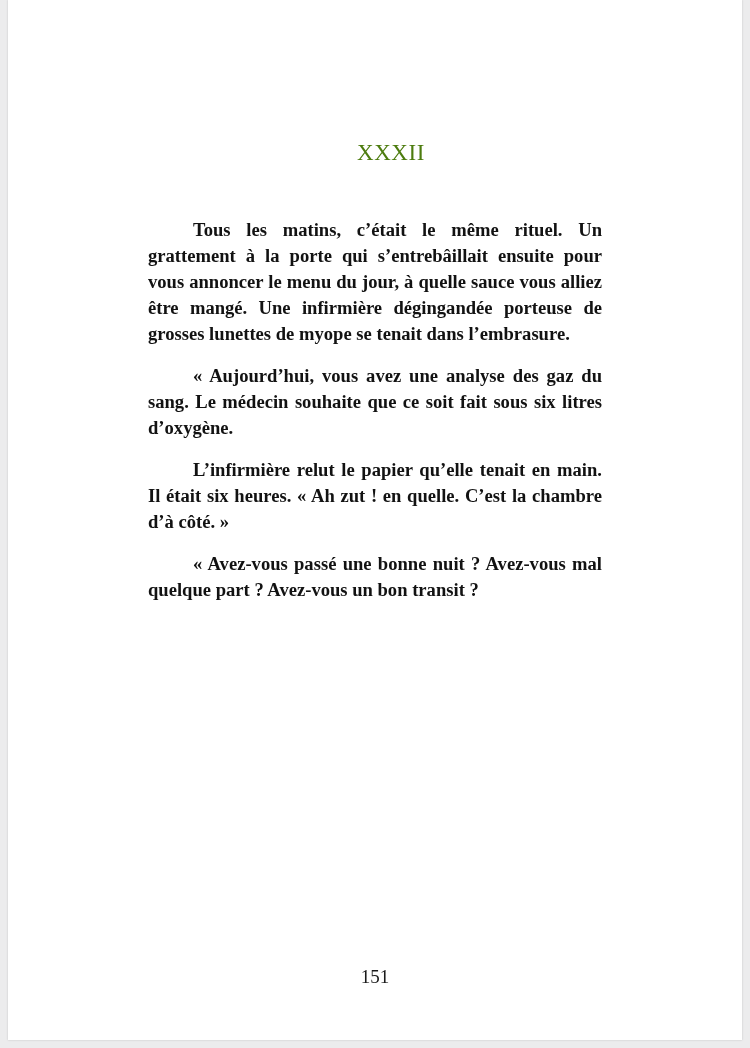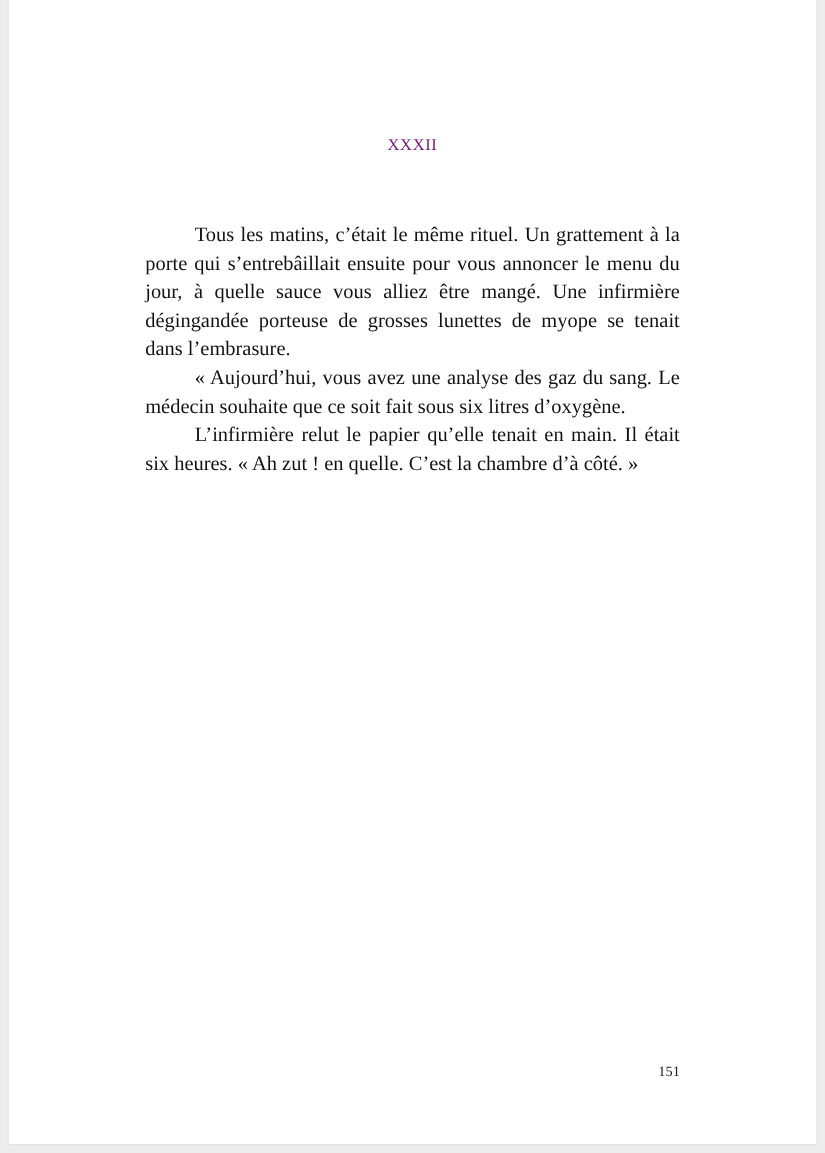--- a/index.html
+++ b/index.html
@@ -40,74 +40,76 @@
     width: 486px;
     height: 100%;
   }
 
   .chapter-heading {
     position: absolute;
     top: 124px;
     left: 0;
     width: 486px;
     text-align: center;
-    font-size: 15px;
+    font-size: 23px;
     letter-spacing: 0.6px;
-    color: #701a75;
+    color: #4d7c0f;
     font-weight: normal;
-    margin: 0;
+    margin: 16px;
   }
 
   .body-text {
     position: absolute;
     top: 201px;
     left: 0;
     width: 486px;
     font-size: 18.6px;
     line-height: 26px;
     color: #121212;
     text-align: justify;
     text-justify: inter-word;
   }
 
   .body-text p {
-    margin: 0;
+    margin: 16px;
     text-indent: 45px;
+    font-weight: bold;
   }
 
   
   .body-text p.group-start {
     margin-top: 26px;
   }
 
   
   .body-text p { text-align-last: left; }
 
   .page-number {
     position: absolute;
     top: 966px;
     left: 0;
     width: 486px;
-    text-align: right;
-    font-size: 13px;
+    text-align: center;
+    font-size: 19px;
     color: #1a1a1a;
   }
 </style>
 </head>
 <body style="background: rgb(236, 236, 237);">
 
 <div class="page-surround">
   <div class="page" style="background: rgb(255, 255, 255);">
     <div class="page-inner">
 
       <h1 class="chapter-heading">XXXII</h1>
 
       <div class="body-text" style="color: rgb(18, 18, 18);">
           <p>Tous les matins, c’était le même rituel. Un grattement à la porte qui s’entrebâillait ensuite pour vous annoncer le menu du jour, à quelle sauce vous alliez être mangé. Une infirmière dégingandée porteuse de grosses lunettes de myope se tenait dans l’embrasure.</p>
           <p>« Aujourd’hui, vous avez une analyse des gaz du sang. Le médecin souhaite que ce soit fait sous six litres d’oxygène.</p>
           <p>L’infirmière relut le papier qu’elle tenait en main. Il était six heures. « Ah zut ! en quelle. C’est la chambre d’à côté. »</p>
+          <p>« Avez-vous passé une bonne nuit ? Avez-vous mal quelque part ? Avez-vous un bon transit ?</p>
         </div>
 
       <div class="page-number">151</div>
 
     </div>
   </div>
 </div>
 
 </body></html>

